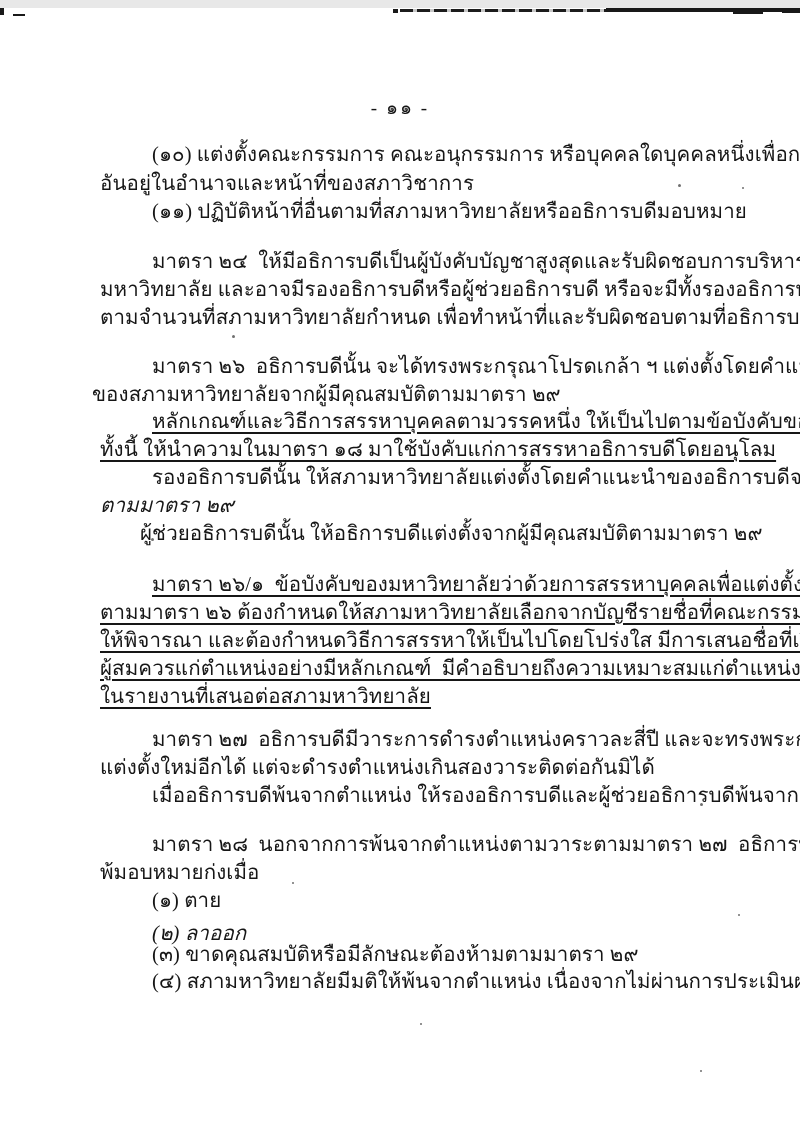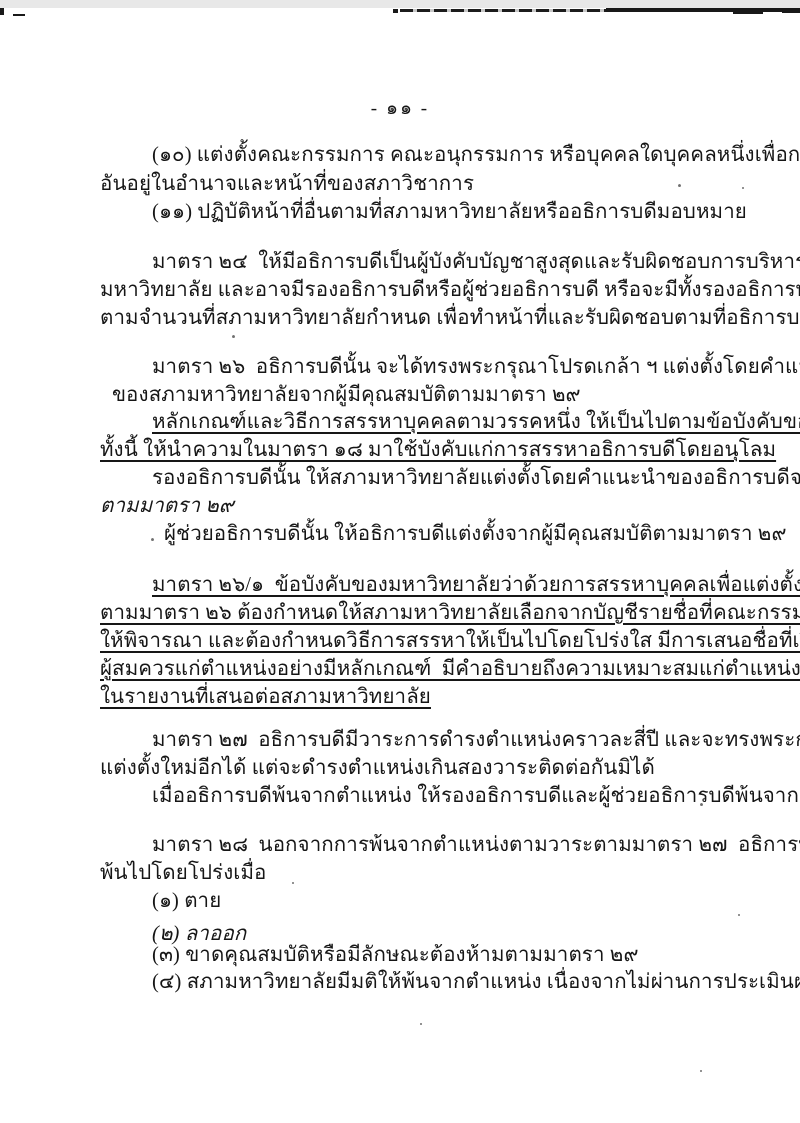--- a/index.html
+++ b/index.html
@@ -85,37 +85,37 @@
   <div class="tline" style="left:152px; top:133px;">(๑๐) แต่งตั้งคณะกรรมการ คณะอนุกรรมการ หรือบุคคลใดบุคคลหนึ่งเพื่อกระทำการใด ๆ</div>
   <div class="tline" style="left:100px; top:162px;">อันอยู่ในอำนาจและหน้าที่ของสภาวิชาการ</div>
 
   <div class="tline" style="left:152px; top:190px;">(๑๑) ปฏิบัติหน้าที่อื่นตามที่สภามหาวิทยาลัยหรืออธิการบดีมอบหมาย</div>
 
   <div class="tline" style="left:152px; top:240px;">มาตรา ๒๔  ให้มีอธิการบดีเป็นผู้บังคับบัญชาสูงสุดและรับผิดชอบการบริหารงานของ</div>
   <div class="tline" style="left:100px; top:268px;">มหาวิทยาลัย และอาจมีรองอธิการบดีหรือผู้ช่วยอธิการบดี หรือจะมีทั้งรองอธิการบดีและผู้ช่วยอธิการบดี</div>
   <div class="tline" style="left:100px; top:296px;">ตามจำนวนที่สภามหาวิทยาลัยกำหนด เพื่อทำหน้าที่และรับผิดชอบตามที่อธิการบดีมอบหมายก็ได้</div>
 
   <div class="tline" style="left:152px; top:345px;">มาตรา ๒๖  อธิการบดีนั้น จะได้ทรงพระกรุณาโปรดเกล้า ฯ แต่งตั้งโดยคำแนะนำ</div>
-  <div class="tline" style="left:112px; top:373px;">ของสภามหาวิทยาลัยจากผู้มีคุณสมบัติตามมาตรา ๒๙</div>
+  <div class="tline" style="left:92px; top:373px;">ของสภามหาวิทยาลัยจากผู้มีคุณสมบัติตามมาตรา ๒๙</div>
   <div class="tline u" style="left:152px; top:400px;">หลักเกณฑ์และวิธีการสรรหาบุคคลตามวรรคหนึ่ง ให้เป็นไปตามข้อบังคับของมหาวิทยาลัย</div>
   <div class="tline u" style="left:100px; top:428px;">ทั้งนี้ ให้นำความในมาตรา ๑๘ มาใช้บังคับแก่การสรรหาอธิการบดีโดยอนุโลม</div>
   <div class="tline" style="left:152px; top:456px;">รองอธิการบดีนั้น ให้สภามหาวิทยาลัยแต่งตั้งโดยคำแนะนำของอธิการบดีจากผู้มีคุณสมบัติ</div>
   <div class="tline" style="left:100px; top:484px;font-style:italic;">ตามมาตรา ๒๙</div>
-  <div class="tline" style="left:164px; top:512px;">ผู้ช่วยอธิการบดีนั้น ให้อธิการบดีแต่งตั้งจากผู้มีคุณสมบัติตามมาตรา ๒๙</div>
+  <div class="tline" style="left:140px; top:512px;">ผู้ช่วยอธิการบดีนั้น ให้อธิการบดีแต่งตั้งจากผู้มีคุณสมบัติตามมาตรา ๒๙</div>
 
   <div class="tline u" style="left:152px; top:563px;">มาตรา ๒๖/๑  ข้อบังคับของมหาวิทยาลัยว่าด้วยการสรรหาบุคคลเพื่อแต่งตั้งเป็นอธิการบดี</div>
   <div class="tline u" style="left:100px; top:591px;">ตามมาตรา ๒๖ ต้องกำหนดให้สภามหาวิทยาลัยเลือกจากบัญชีรายชื่อที่คณะกรรมการสรรหาเสนอ</div>
   <div class="tline u" style="left:100px; top:619px;">ให้พิจารณา และต้องกำหนดวิธีการสรรหาให้เป็นไปโดยโปร่งใส มีการเสนอชื่อที่เปิดกว้าง และคัดสรร</div>
   <div class="tline u" style="left:100px; top:647px;">ผู้สมควรแก่ตำแหน่งอย่างมีหลักเกณฑ์  มีคำอธิบายถึงความเหมาะสมแก่ตำแหน่งอย่างชัดแจ้งครบถ้วน</div>
   <div class="tline u" style="left:100px; top:675px;text-align:right;">ในรายงานที่เสนอต่อสภามหาวิทยาลัย</div>
 
   <div class="tline" style="left:152px; top:718px;">มาตรา ๒๗  อธิการบดีมีวาระการดำรงตำแหน่งคราวละสี่ปี และจะทรงพระกรุณาโปรดเกล้า ฯ</div>
   <div class="tline" style="left:100px; top:746px;">แต่งตั้งใหม่อีกได้ แต่จะดำรงตำแหน่งเกินสองวาระติดต่อกันมิได้</div>
   <div class="tline" style="left:152px; top:774px;">เมื่ออธิการบดีพ้นจากตำแหน่ง ให้รองอธิการบดีและผู้ช่วยอธิการบดีพ้นจากตำแหน่งด้วย</div>
 
   <div class="tline" style="left:152px; top:823px;">มาตรา ๒๘  นอกจากการพ้นจากตำแหน่งตามวาระตามมาตรา ๒๗  อธิการบดี</div>
-  <div class="tline" style="left:100px; top:851px;">พ้นไปโดยโปร่งเมื่อ</div>
+  <div class="tline" style="left:100px; top:851px;">พ้มอบหมายก่งเมื่อ</div>
   <div class="tline" style="left:152px; top:879px;">(๑) ตาย</div>
   <div class="tline" style="left:152px; top:912px;font-style:italic;">(๒) ลาออก</div>
   <div class="tline" style="left:152px; top:933px;">(๓) ขาดคุณสมบัติหรือมีลักษณะต้องห้ามตามมาตรา ๒๙</div>
   <div class="tline" style="left:152px; top:960px;">(๔) สภามหาวิทยาลัยมีมติให้พ้นจากตำแหน่ง เนื่องจากไม่ผ่านการประเมินผลตาม</div>
 
 </div>
 
 </body></html>

